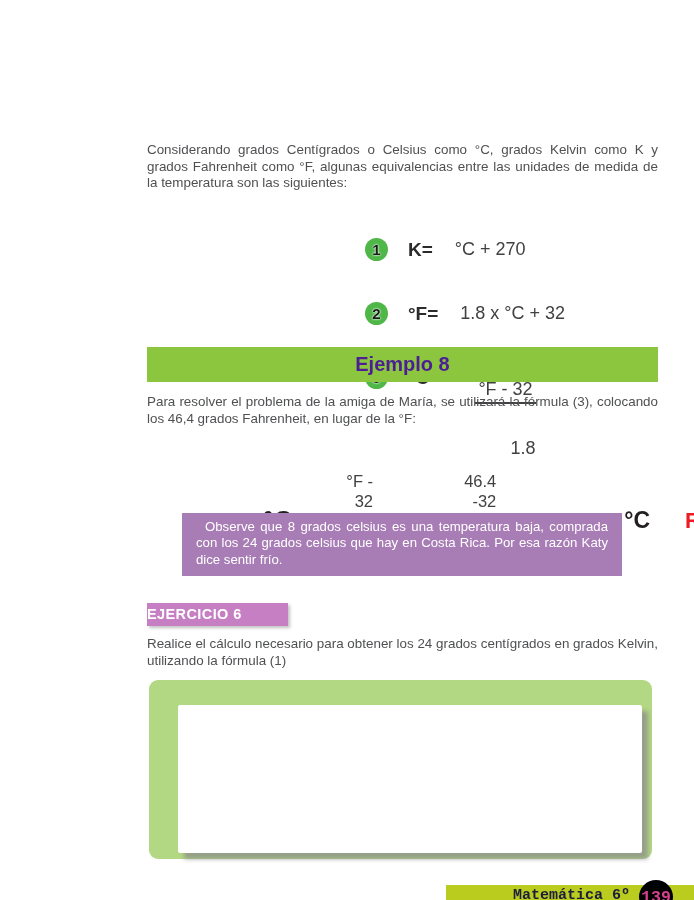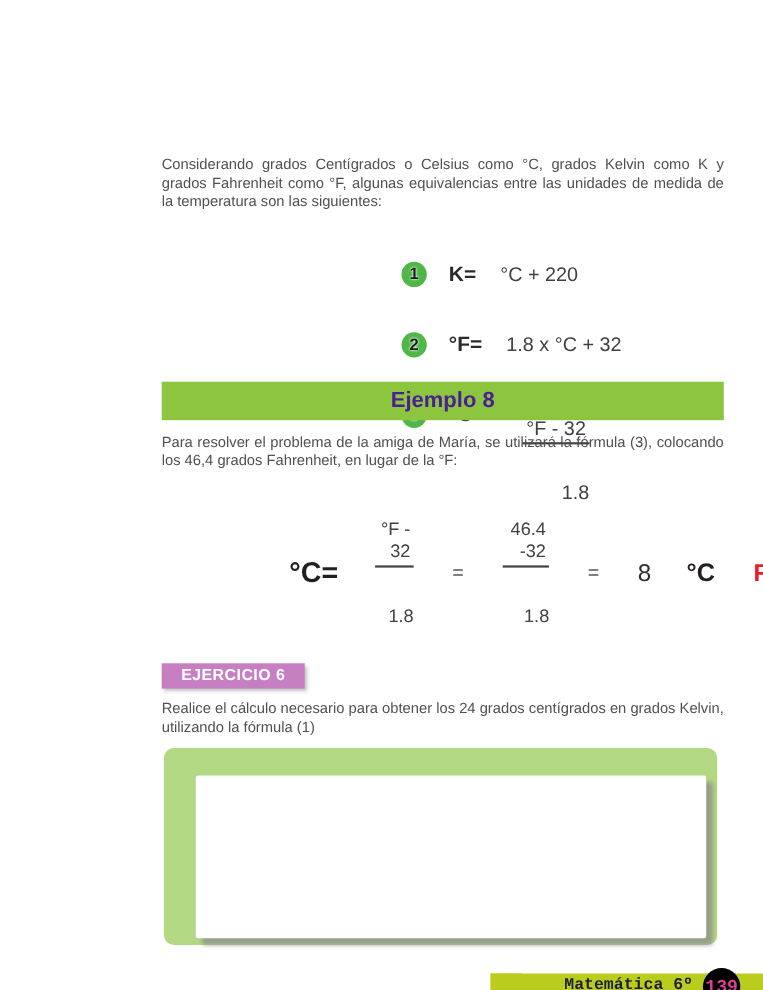--- a/index.html
+++ b/index.html
@@ -58,23 +58,23 @@
   
   .note-box {
     position:absolute; left:130px; top:461px; width:440px;
     background:#a87cb5; color:#ffffff;
     font-size:13.2px; line-height:16.4px;
     padding:6px 14px 8px 14px; text-align:justify; text-indent:9px;
   }
 
   
   .exercise-badge {
-    position:absolute; left:95px; top:551px; width:130px; height:23px;
+    position:absolute; left:95px; top:551px; width:141px; height:23px;
     background:#c77fc3; color:#ffffff; font-weight:bold; font-size:14.5px;
-    letter-spacing:0.4px; text-align:center; line-height:23px;
+    letter-spacing:0.4px; text-align:left; line-height:23px;
     box-shadow:2px 2px 3px rgba(120,120,120,0.45);
   }
 
   
   .exercise-par {
     position:absolute; left:95px; top:584px; width:511px;
     font-size:13.4px; line-height:16.6px; color:#4f5052; text-align:justify;
   }
 
   
@@ -111,21 +111,21 @@
 <body>
 
 <div class="page">
 
   <p class="intro">Considerando grados Centígrados o Celsius como °C, grados Kelvin como K y grados Fahrenheit como °F, algunas equivalencias entre las unidades de medida de la temperatura son las siguientes:</p>
 
   <div class="formula-list">
     <div class="formula-row">
       <span class="badge-circle">1</span>
       <span class="formula-lhs">K=</span>
-      <span class="formula-rhs">°C + 220</span>
+      <span class="formula-rhs">°C + 270</span>
     </div>
     <div class="formula-row">
       <span class="badge-circle">2</span>
       <span class="formula-lhs">°F=</span>
       <span class="formula-rhs">1.8 x °C + 32</span>
     </div>
     <div class="formula-row with-frac">
       <span class="badge-circle">3</span>
       <span class="formula-lhs">°C=</span>
       <span class="frac">
@@ -148,20 +148,21 @@
     <span class="ef-eq">=</span>
     <span class="frac ef-frac">
       <span class="num">46.4 -32</span>
       <span class="den">1.8</span>
     </span>
     <span class="ef-eq">=</span>
     <span class="ef-result"><span>8 </span><span class="unit">°C</span></span>
     <span class="ef-mark">R/</span>
   </div>
 
+  <div class="note-box">Observe que 8 grados celsius es una temperatura baja, comprada con los 24 grados celsius que hay en Costa Rica. Por esa razón Katy dice sentir frío.</div>
 
   <div class="exercise-badge">EJERCICIO 6</div>
 
   <p class="exercise-par">Realice el cálculo necesario para obtener los 24 grados centígrados en grados Kelvin, utilizando la fórmula (1)</p>
 
   <div class="answer-box">
     <div class="answer-area"></div>
   </div>
 
   <div class="footer-stub"></div>

